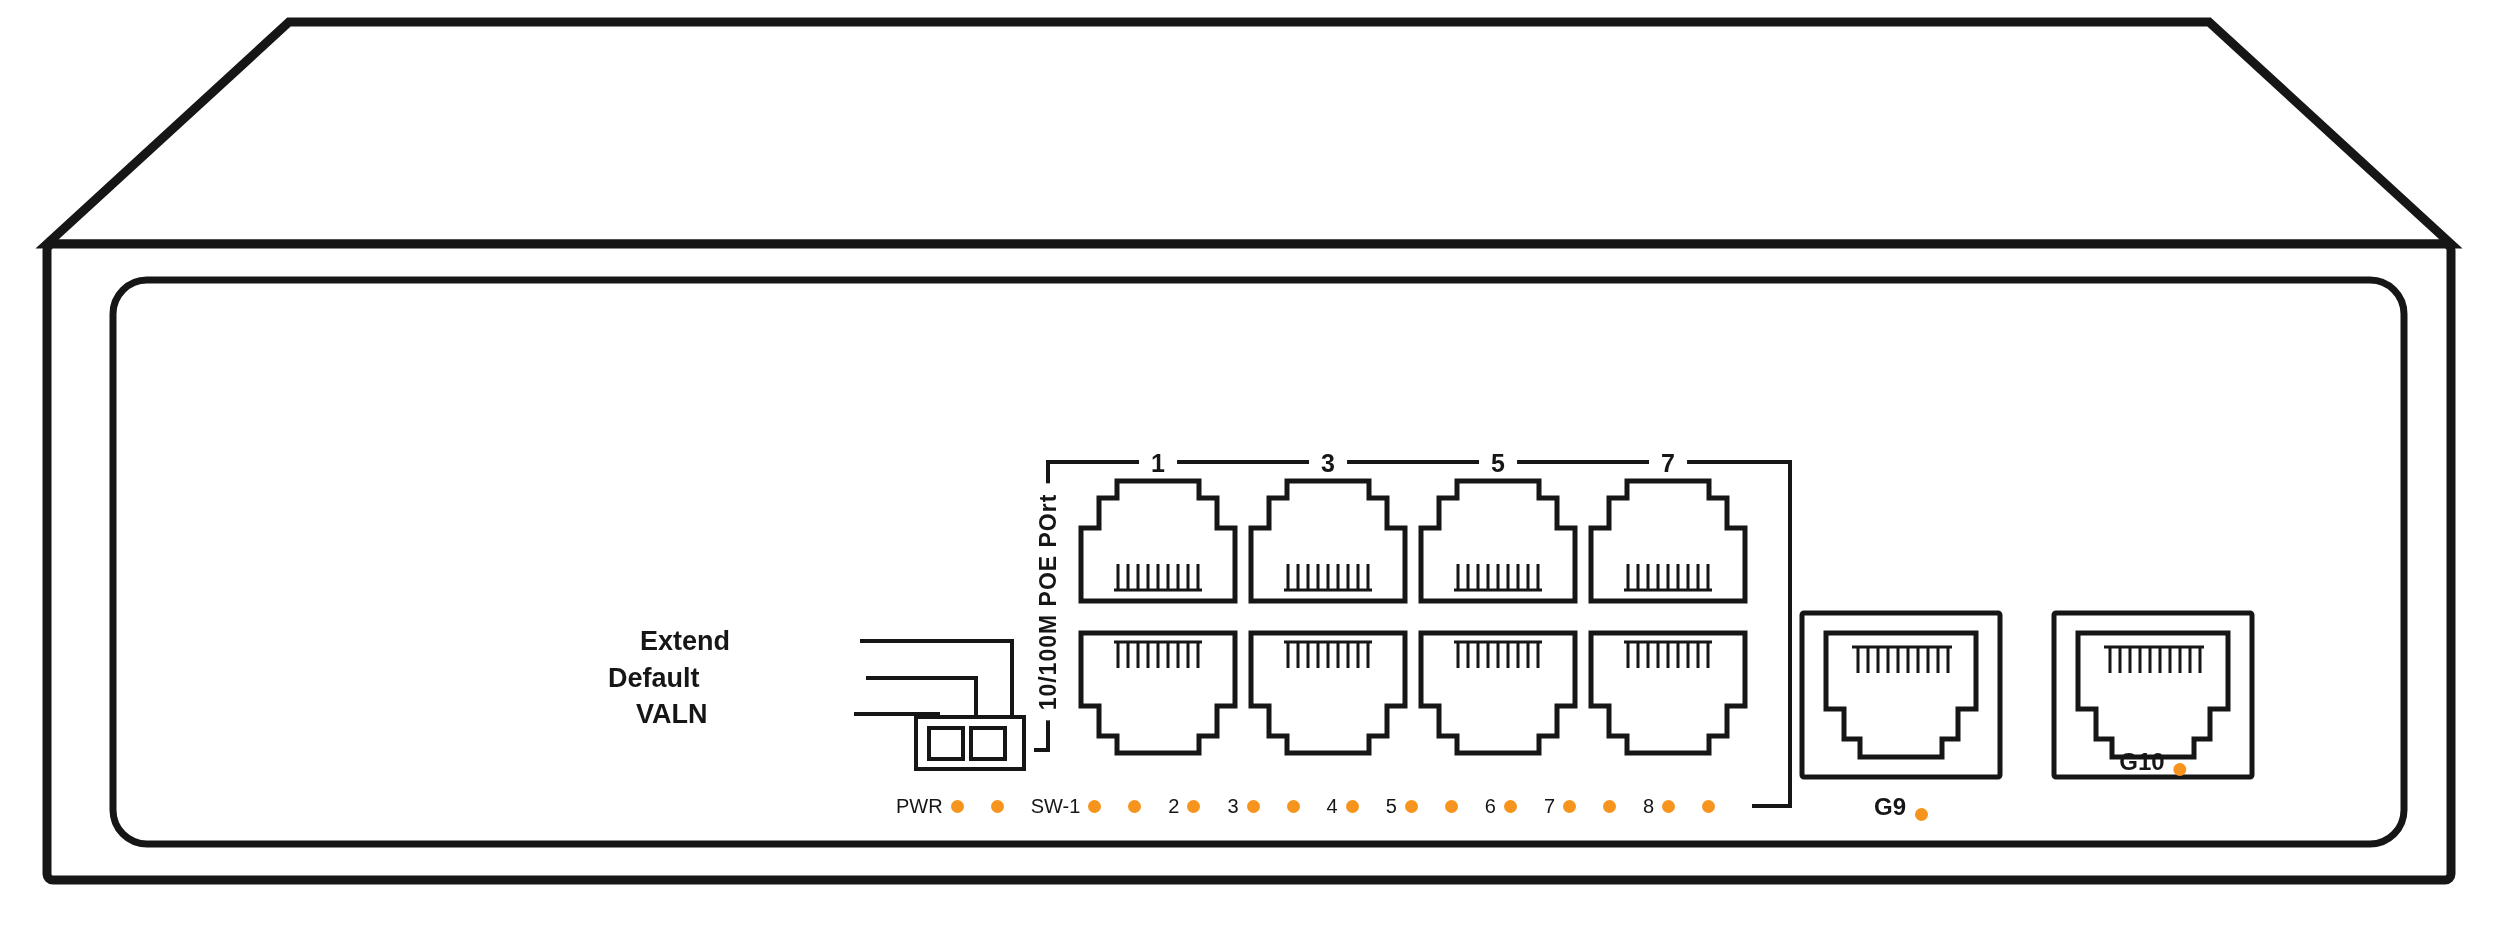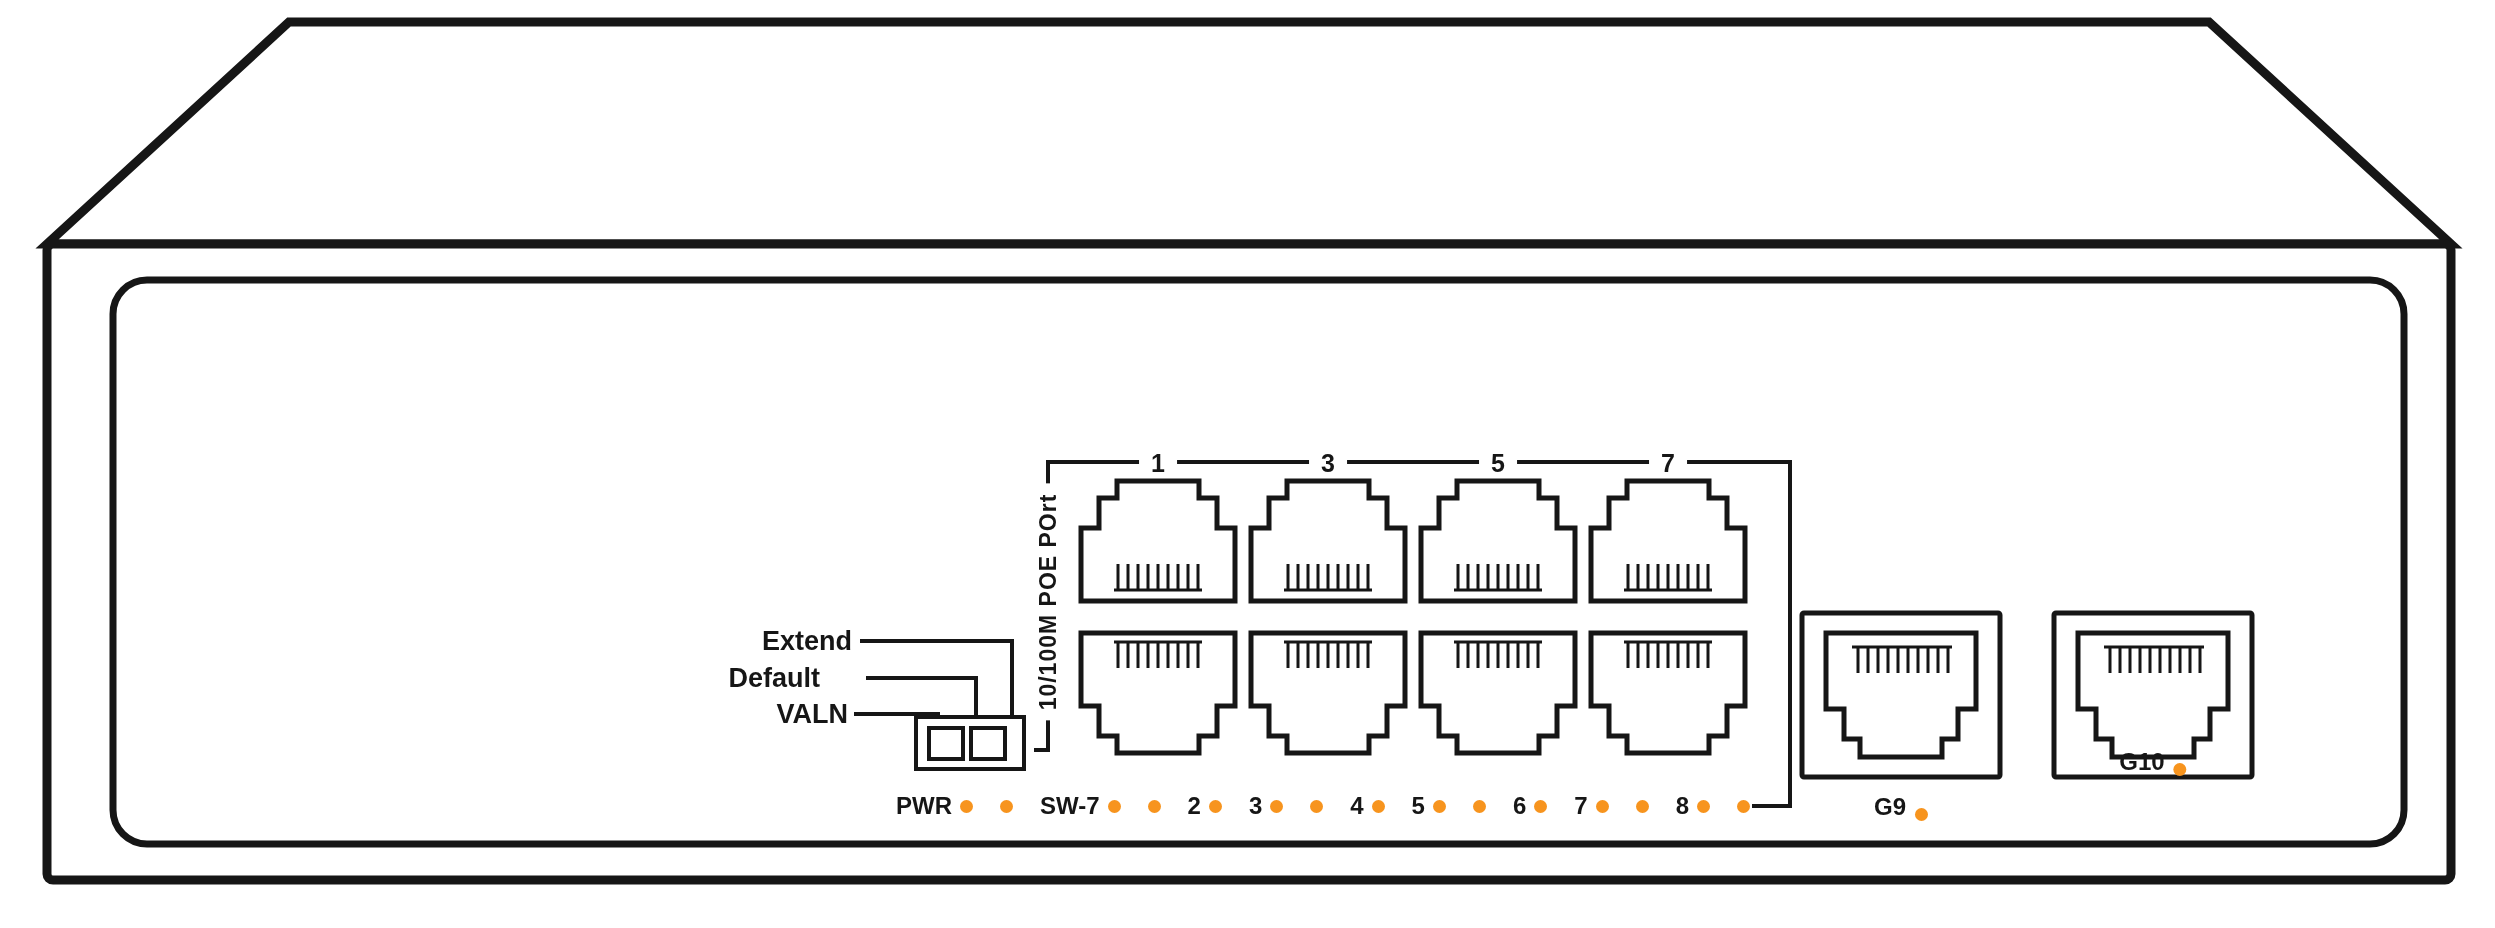--- a/index.html
+++ b/index.html
@@ -8,27 +8,27 @@
   svg.line-art{position:absolute;left:0;top:0}
   .heavy{fill:#fff;stroke:var(--line,#161616);stroke-width:9;stroke-linejoin:miter}
   .panel-line{fill:none;stroke:var(--line,#161616);stroke-width:7}
   .thin{fill:none;stroke:var(--line,#161616);stroke-width:4}
   .thin-fill{fill:#fff;stroke:var(--line,#161616);stroke-width:4}
   .jack{fill:#fff;stroke:var(--line,#161616);stroke-width:5;stroke-linejoin:miter}
   .pins{fill:none;stroke:var(--line,#161616);stroke-width:3}
 
   .t{position:absolute;font-weight:700;white-space:pre;line-height:1.15}
   .title{font-size:47px;letter-spacing:1px}
-  .dip-label{font-size:27px;width:212px;text-align:right}
+  .dip-label{font-size:27px;width:212px;}
   .num{font-size:25px;background:#fff;padding:0 12px;transform:translate(-50%,-50%)}
   .vlabel{font-size:23px;letter-spacing:1px;background:#fff;padding:0 10px;
           transform:translate(-50%,-50%) rotate(-90deg)}
 
   .led-strip{position:absolute;left:896px;top:792px;height:28px;display:flex;align-items:center;gap:27px}
-  .led-item{display:flex;align-items:center;gap:8px;font-weight:700;font-size:24px}
+  .led-item{display:flex;align-items:center;gap:8px;font-weight:400;font-size:20px}
   .led-label:empty{display:none}
   .led-dot{width:13px;height:13px;border-radius:50%;background:var(--led,#F7941E)}
 
   .uplink-label{position:absolute;display:flex;align-items:flex-end;gap:9px;
                 font-weight:700;font-size:24px;transform:translate(-50%,-50%)}
 </style>
 </head>
 <body>
 
 <div class="stage">
@@ -91,21 +91,21 @@
 
   <div class="led-strip">
     <span class="led-item">
         <span class="led-label">PWR</span>
         <span class="led-dot"></span>
       </span>
     <span class="led-item">
         <span class="led-dot"></span>
       </span>
     <span class="led-item">
-        <span class="led-label">SW-7</span>
+        <span class="led-label">SW-1</span>
         <span class="led-dot"></span>
       </span>
     <span class="led-item">
         <span class="led-dot"></span>
       </span>
     <span class="led-item">
         <span class="led-label">2</span>
         <span class="led-dot"></span>
       </span>
     <span class="led-item">

